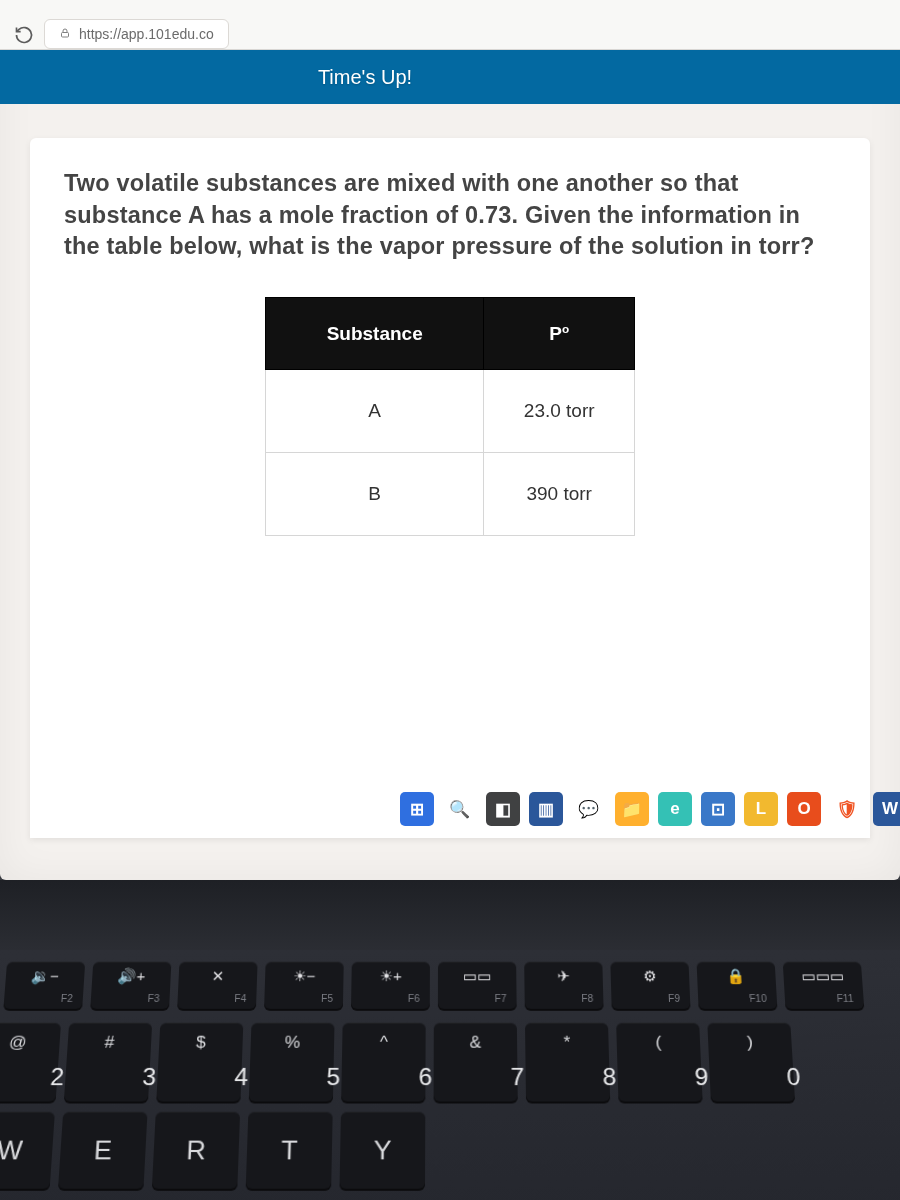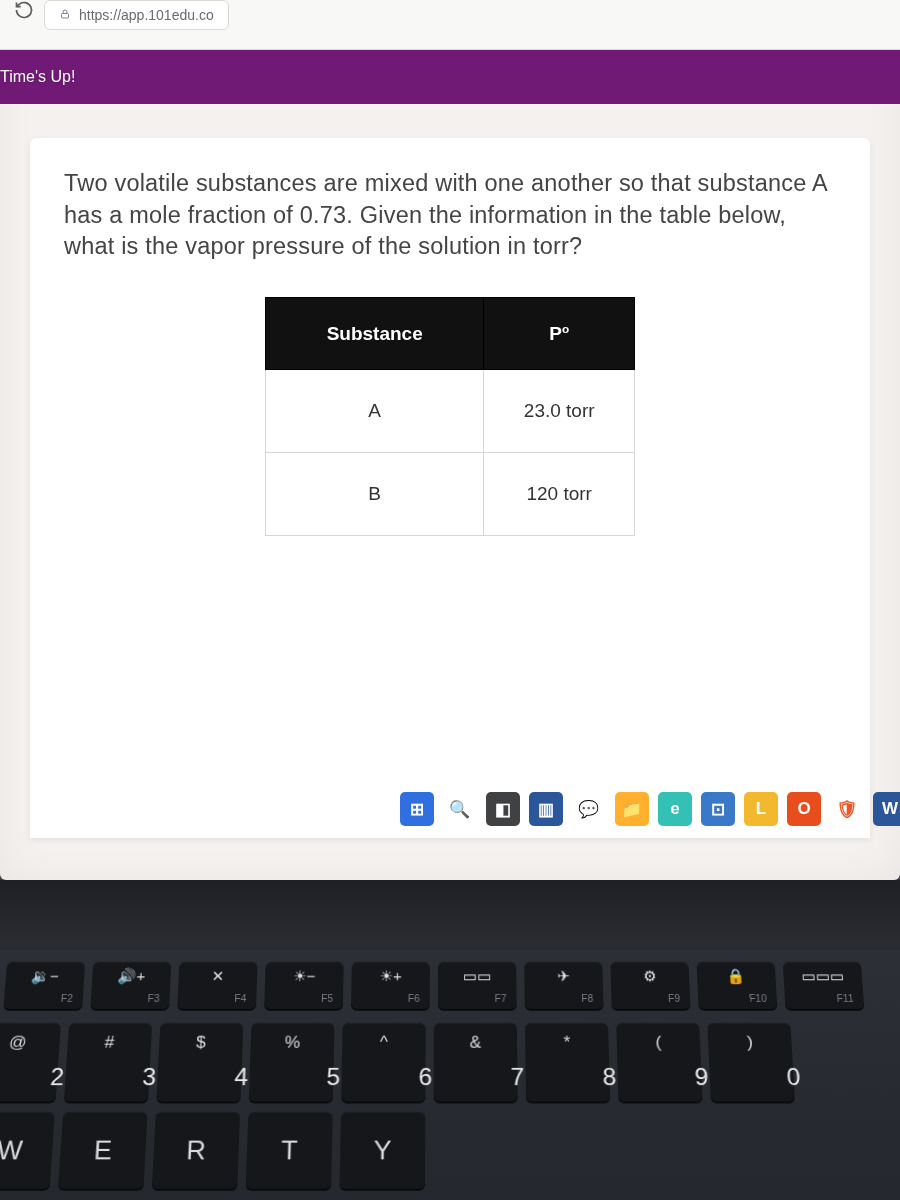--- a/index.html
+++ b/index.html
@@ -15,65 +15,66 @@
     overflow: hidden;
     box-shadow: inset 0 0 40px rgba(0,0,0,0.05);
   }
 
   
   .browser-bar {
     height: 50px;
     background: #f8f8f6;
     border-bottom: 1px solid #d9d7d4;
     display: flex;
-    align-items: flex-start;
+    align-items: flex-end;
     padding: 0 14px;
     gap: 10px;
   }
   .reload-icon svg { width: 20px; height: 20px; stroke:#5c5c5c; }
   .url-box {
     flex: 0 0 auto;
     display: flex; align-items: center; gap: 8px;
     background: #fff;
     border: 1px solid #dcd9d5;
     border-radius: 6px;
     padding: 6px 14px;
     font-size: 14px;
     color: #6b6b6b;
   }
   .url-box .lock svg { width:12px; height:12px; stroke:#808080;}
 
   
   .banner {
     height: 54px;
-    background: #701a75;
+    background: #0369a1;
     display: flex;
     align-items: center;
-    justify-content: flex-start;
+    justify-content: center;
     padding-right: 170px;
     color: #fff;
-    font-size: 16px;
+    font-size: 20px;
     font-weight: 500;
     text-shadow: 0 1px 2px rgba(0,0,0,.2);
   }
 
   
   .card {
     margin: 34px 30px 0 30px;
     background: #fff;
     border-radius: 6px 6px 0 0;
     padding: 30px 34px 80px 34px;
     min-height: 700px;
     box-shadow: 0 2px 6px rgba(0,0,0,0.08);
   }
   .question {
     color: #444;
     font-size: 23.5px;
     line-height: 1.35;
     letter-spacing: .2px;
+    font-weight: bold;
   }
 
   
   .tbl {
     margin: 34px auto 0 auto;
     border-collapse: collapse;
     width: 370px;
   }
   .tbl th {
     background: #111;
@@ -183,21 +184,21 @@
           </th>
         </tr>
       </thead>
       <tbody>
         <tr>
           <td>A</td>
           <td>23.0 torr</td>
         </tr>
         <tr>
           <td>B</td>
-          <td>120 torr</td>
+          <td>390 torr</td>
         </tr>
       </tbody>
     </table>
   </div>
 
   <div class="taskbar" id="taskbar">
       <div class="tb-icon" style="background: rgb(47, 111, 224);">⊞</div>
       <div class="tb-icon" style="background: rgb(255, 255, 255); color: rgb(85, 85, 85);">🔍</div>
       <div class="tb-icon" style="background: rgb(64, 65, 66);">◧</div>
       <div class="tb-icon" style="background: rgb(43, 87, 154);">▥</div>

